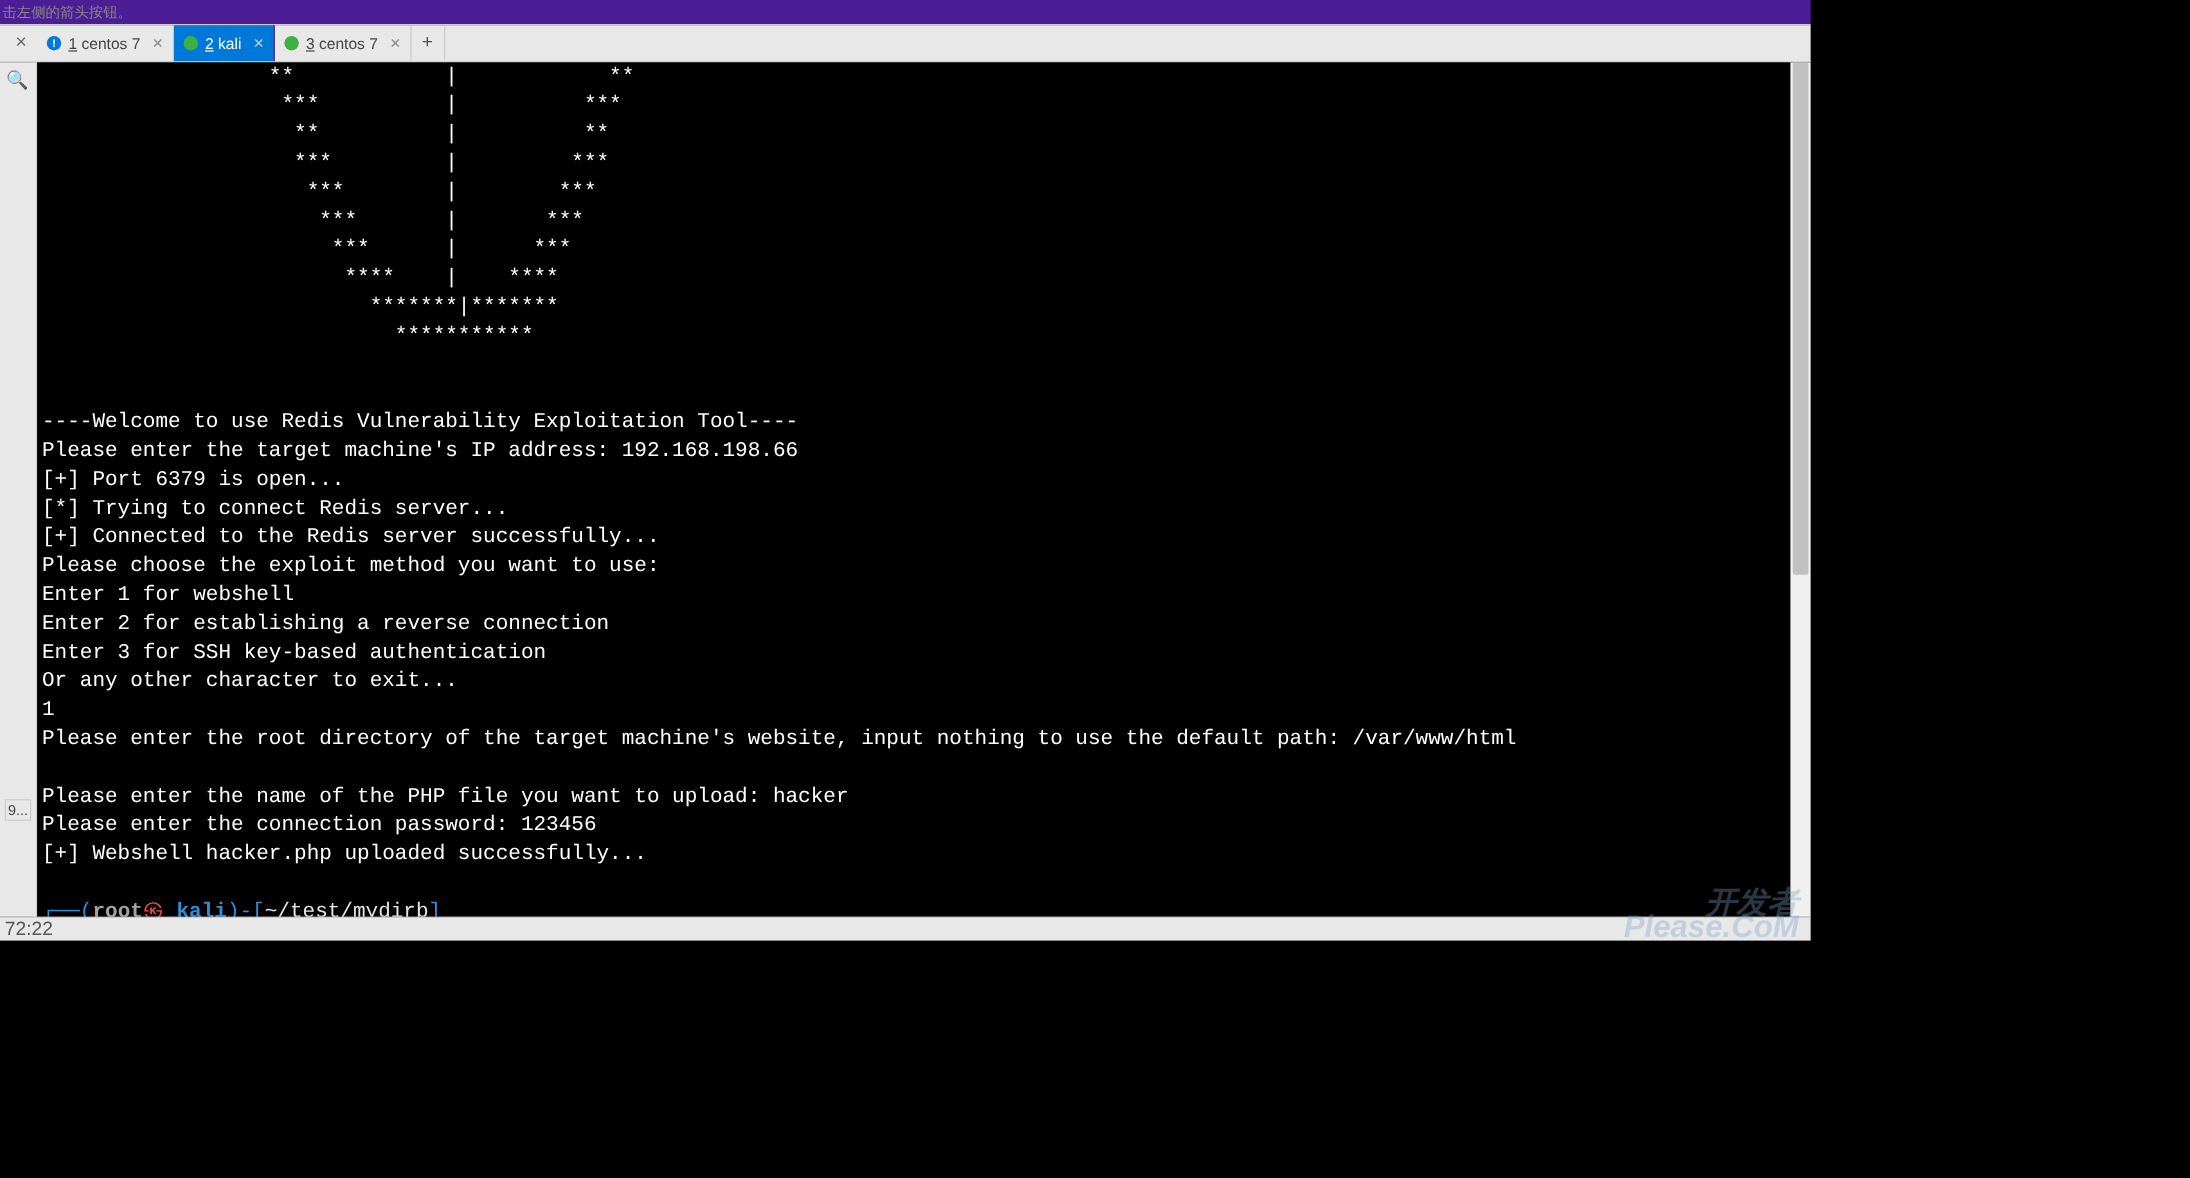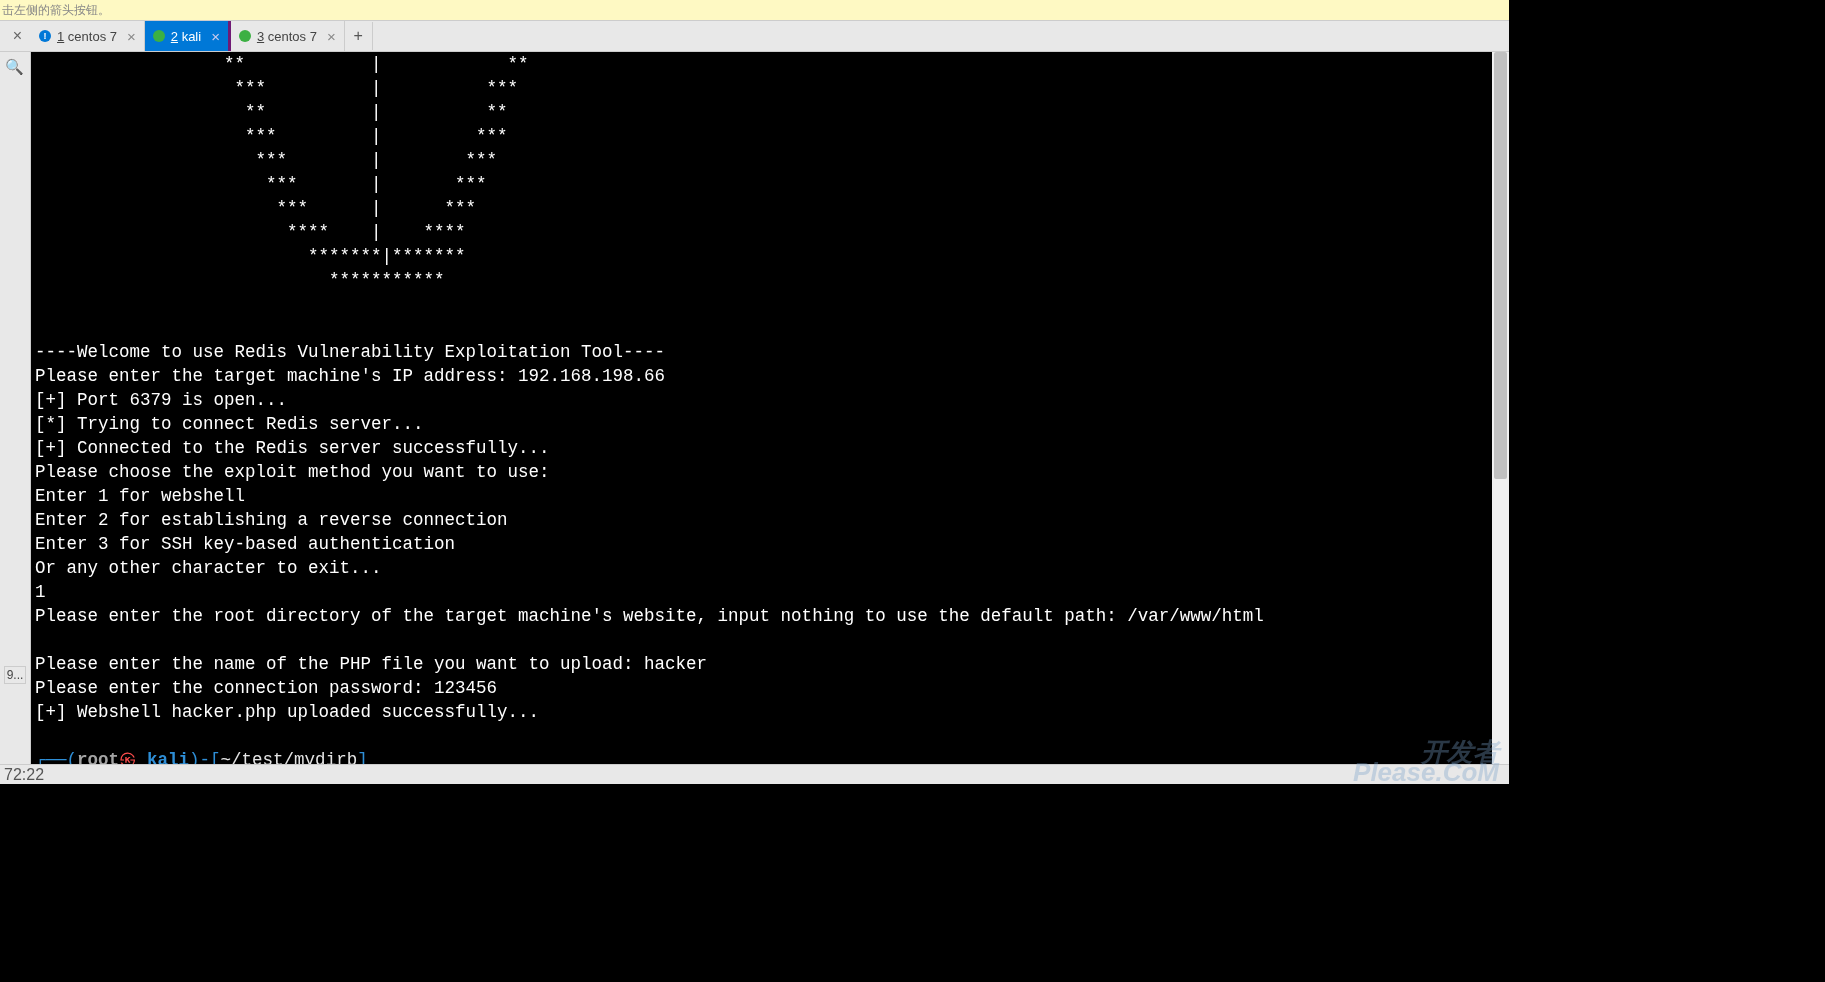--- a/index.html
+++ b/index.html
@@ -10,21 +10,21 @@
 body {
   font-family: "Segoe UI", Tahoma, sans-serif;
   background: #000;
   width: 1509px;
   height: 784px;
   overflow: hidden;
   position: relative;
 }
 .title-bar {
   height: 21px;
-  background: #fef9c3;
+  background: #4c1d95;
   color: #888;
   font-size: 12px;
   padding-left: 2px;
   line-height: 21px;
   border-bottom: 1px solid #ccc;
 }
 .tab-bar {
   height: 31px;
   background: #e8e8e8;
   display: flex;
@@ -53,21 +53,21 @@
   padding: 0 8px;
   border-right: 1px solid #ccc;
   font-size: 13px;
   color: #444;
   cursor: pointer;
   gap: 6px;
 }
 .tab.active {
   background: #0078d7;
   color: #fff;
-  border-right: 3px solid #701a75;
+  border-right: 1px solid #701a75;
 }
 .tab-icon {
   width: 12px;
   height: 12px;
   border-radius: 50%;
   display: inline-block;
 }
 .tab-icon.blue-info {
   background: #0078d7;
   color: #fff;

